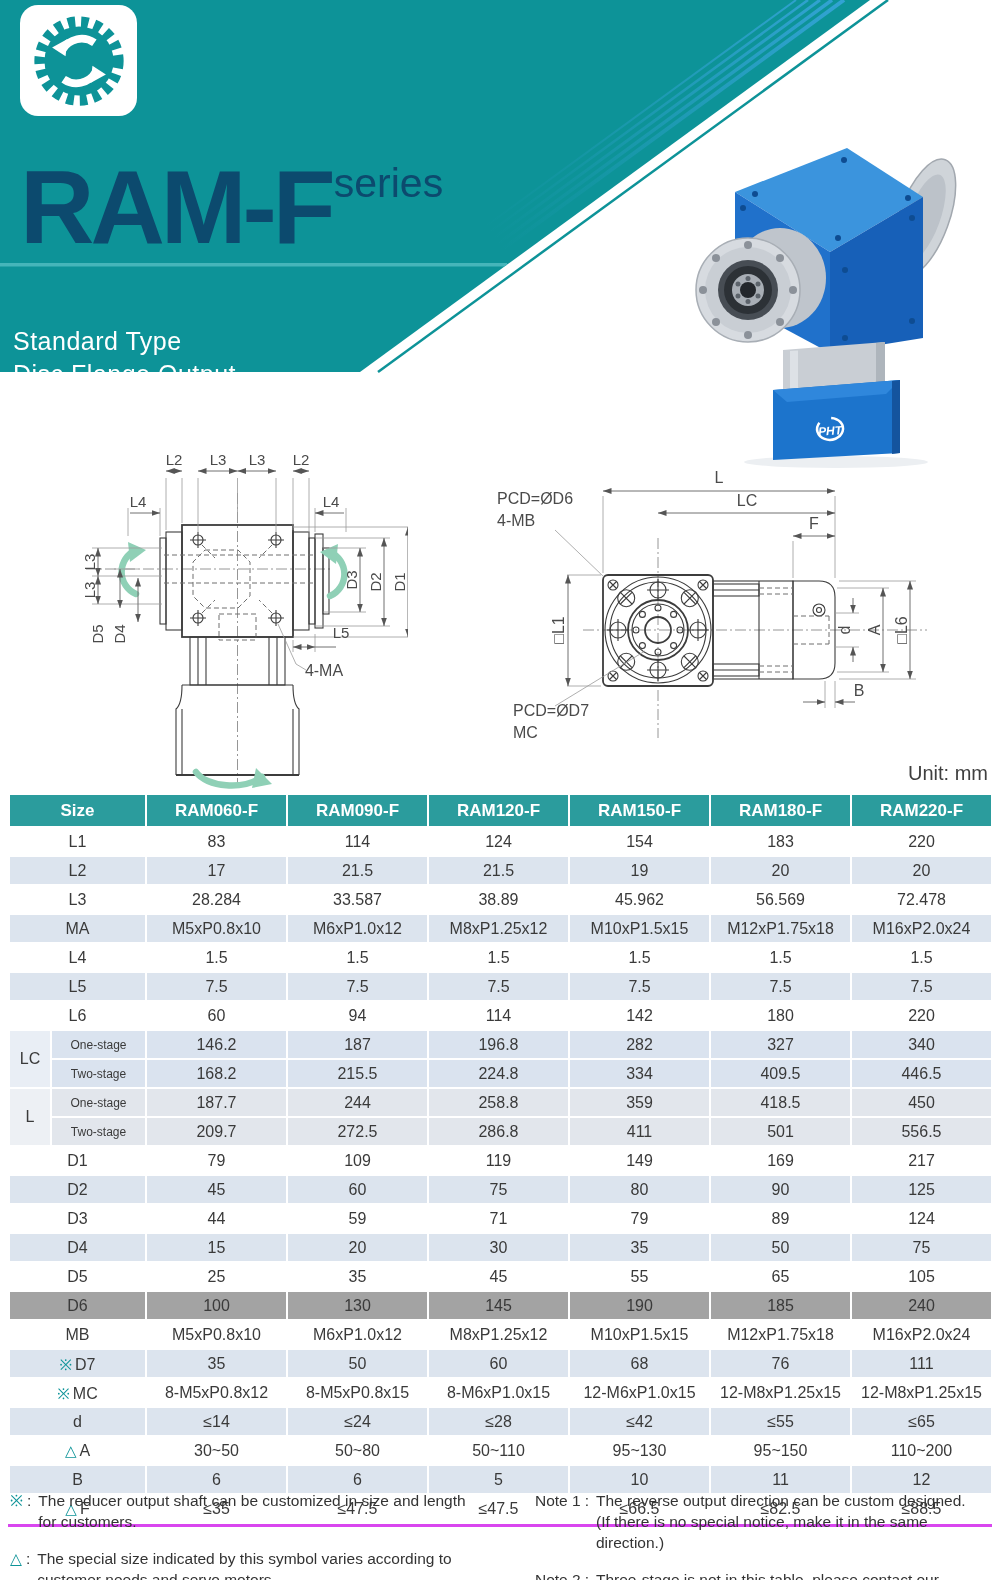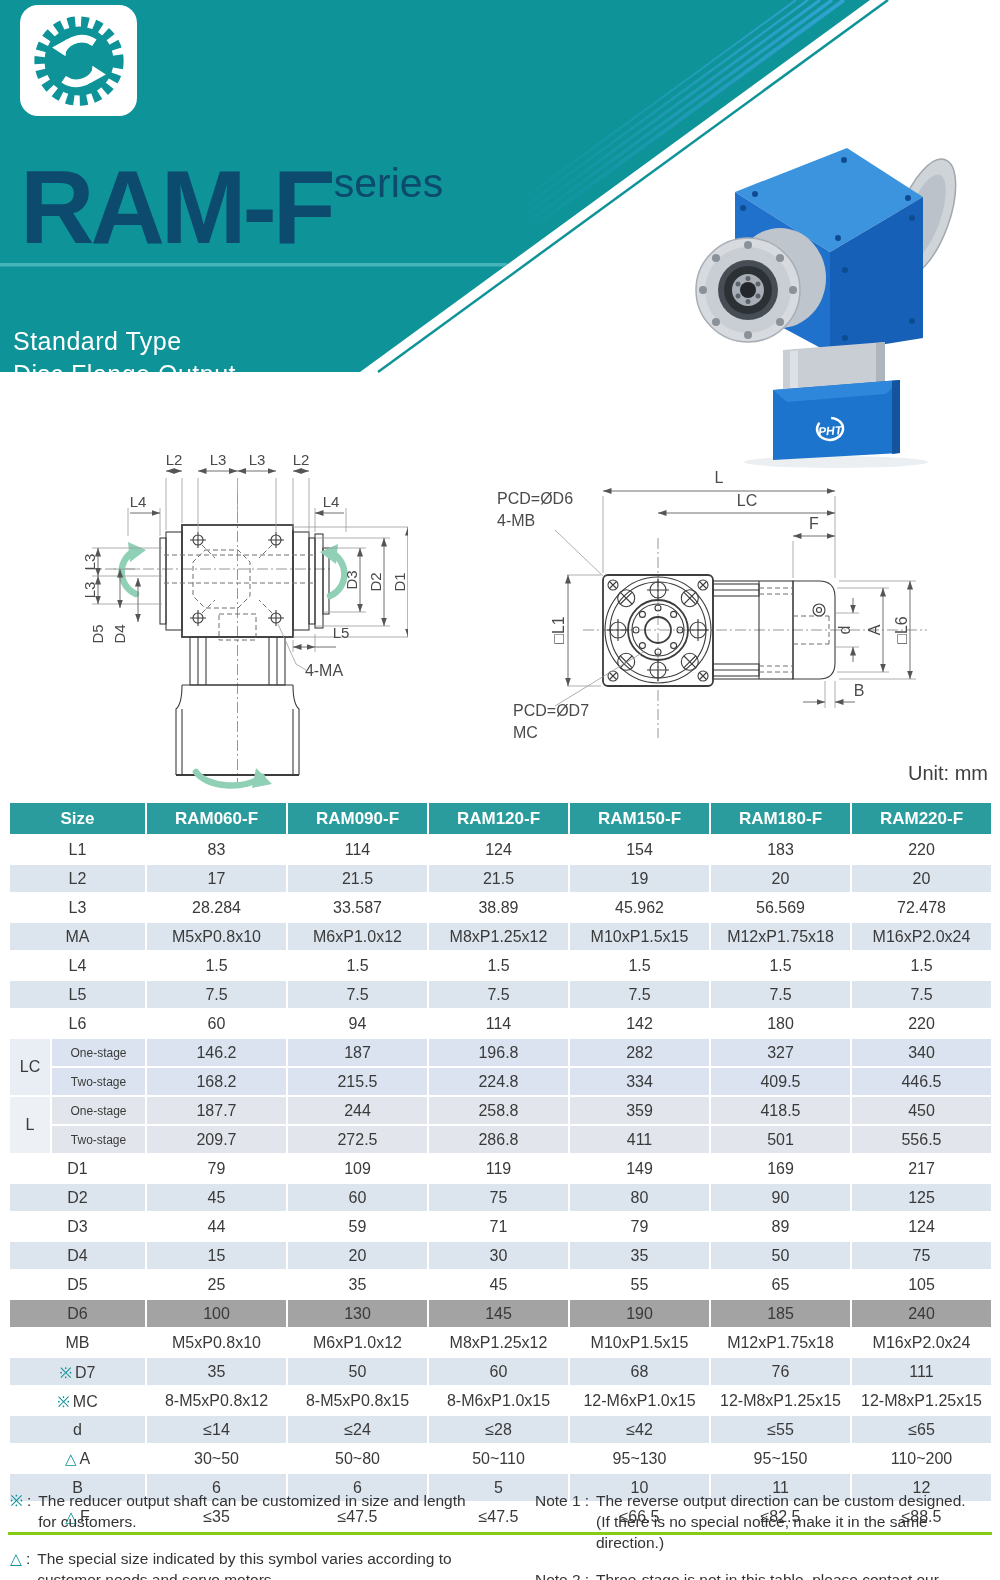--- a/index.html
+++ b/index.html
@@ -13,21 +13,21 @@
   .series-title{position:absolute;left:20px;top:160px;color:#0c4a6e;display:flex;align-items:flex-start;}
   .series-name{font-size:103px;font-weight:bold;letter-spacing:-4px;line-height:96px;}
   .series-suffix{font-size:41px;font-weight:400;margin-left:2px;}
   .subtitle{position:absolute;left:13px;top:281px;color:#fff;font-size:25px;line-height:33px;letter-spacing:.5px;margin-top:44px;}
   
   .product{position:absolute;left:680px;top:118px;}
   .draw-left{position:absolute;left:78px;top:438px;}
   .draw-right{position:absolute;left:455px;top:438px;}
   .unit{position:absolute;top:762px;right:12px;font-size:20px;color:#3f3f3f;}
   
-  .table-wrap{position:absolute;top:793px;left:8px;width:984px;border-bottom:3px solid #84cc16;margin-top:8px;}
+  .table-wrap{position:absolute;top:793px;left:8px;width:984px;border-bottom:3px solid #d946ef;}
   table.spec{width:100%;border-collapse:collapse;table-layout:fixed;}
   .spec th{background:#2B9C9D;color:#fff;font-size:17px;font-weight:bold;height:31px;padding:0;border:2px solid #fff;}
   .spec td{height:27px;padding:0;text-align:center;vertical-align:middle;font-size:16px;color:#3a3a3a;border:2px solid #fff;}
   .spec td.stage{font-size:12px;}
   .spec td.group{font-size:16px;}
   .sym{color:#0D9398;font-size:15px;margin-right:3px;}
   
   .notes{position:absolute;top:1490px;left:10px;width:980px;display:grid;grid-template-columns:515px 1fr;
          column-gap:10px;font-size:15.5px;color:#333;}
   .note{display:flex;margin-bottom:16px;line-height:21px;}

